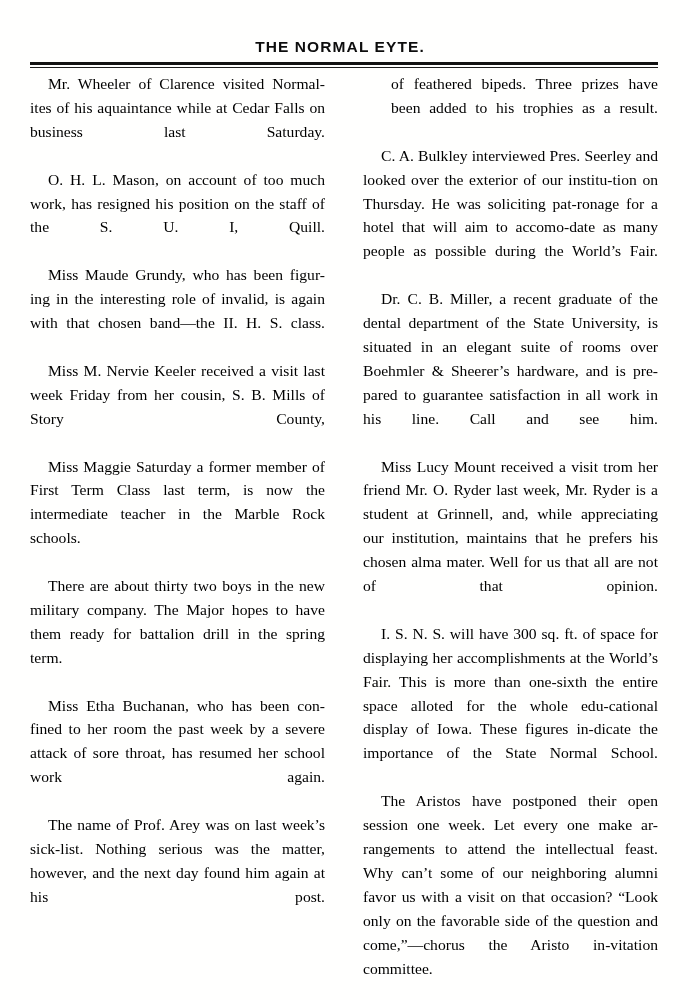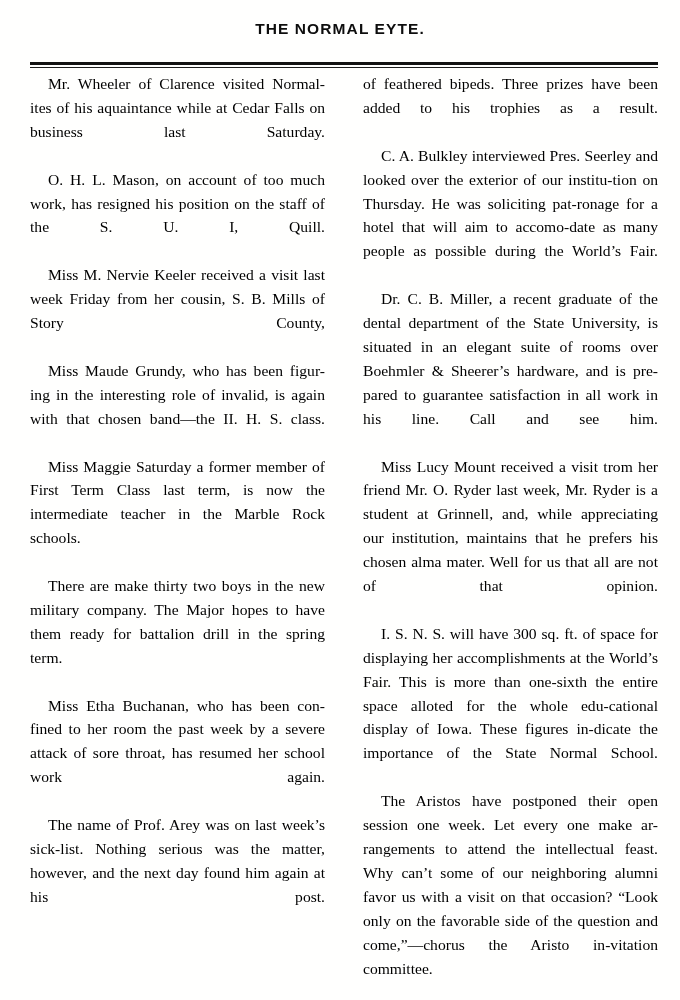--- a/index.html
+++ b/index.html
@@ -19,21 +19,21 @@
     width: 680px;
     height: 1000px;
     box-sizing: border-box;
     background: #fffffe;
   }
 
   
   .masthead {
     position: absolute;
     left: 0;
-    top: 20px;
+    top: 38px;
     width: 680px;
     text-align: center;
   }
   .masthead-title {
     font-family: "Liberation Sans", "DejaVu Sans", sans-serif;
     font-weight: bold;
     font-size: 15.5px;
     letter-spacing: 1.1px;
     color: #0d0d0d;
     display: inline-block;
@@ -88,20 +88,21 @@
     -webkit-hyphens: none;
     hyphens: none;
     word-spacing: 0.2px;
     color: #000000;
   }
   p.para + p.para {
   }
   
   p.para.cont {
     text-indent: 0;
+    margin-left: 28px;
   }
   
   p.para::after {
     content: "";
     display: inline-block;
     width: 100%;
   }
 </style>
 </head>
 <body>
@@ -116,24 +117,24 @@
     <div class="rule-thick"></div>
     <div class="rule-gap"></div>
     <div class="rule-thin"></div>
   </div>
 
   <div class="columns">
 
     <div class="col col-left">
       <p class="para">Mr. Wheeler of Clarence visited Normal-ites of his aquaintance while at Cedar Falls on business last Saturday.</p>
       <p class="para">O. H. L. Mason, on account of too much work, has resigned his position on the staff of the S. U. I, Quill.</p>
+      <p class="para">Miss Maude Grundy, who has been figur-ing in the interesting role of invalid, is again with that chosen band—the II. H. S. class.</p>
       <p class="para">Miss M. Nervie Keeler received a visit last week Friday from her cousin, S. B. Mills of Story County,</p>
-      <p class="para">Miss Maude Grundy, who has been figur-ing in the interesting role of invalid, is again with that chosen band—the II. H. S. class.</p>
       <p class="para">Miss Maggie Saturday a former member of First Term Class last term, is now the intermediate teacher in the Marble Rock schools.</p>
-      <p class="para">There are make thirty two boys in the new military company. The Major hopes to have them ready for battalion drill in the spring term.</p>
+      <p class="para">There are about thirty two boys in the new military company. The Major hopes to have them ready for battalion drill in the spring term.</p>
       <p class="para">Miss Etha Buchanan, who has been con-fined to her room the past week by a severe attack of sore throat, has resumed her school work again.</p>
       <p class="para">The name of Prof. Arey was on last week’s sick-list. Nothing serious was the matter, however, and the next day found him again at his post.</p>
 
     </div>
 
     <div class="col col-right">
       <p class="para cont">of feathered bipeds. Three prizes have been added to his trophies as a result.</p>
       <p class="para">C. A. Bulkley interviewed Pres. Seerley and looked over the exterior of our institu-tion on Thursday. He was soliciting pat-ronage for a hotel that will aim to accomo-date as many people as possible during the World’s Fair.</p>
       <p class="para">Dr. C. B. Miller, a recent graduate of the dental department of the State University, is situated in an elegant suite of rooms over Boehmler &amp; Sheerer’s hardware, and is pre-pared to guarantee satisfaction in all work in his line. Call and see him.</p>
       <p class="para">Miss Lucy Mount received a visit trom her friend Mr. O. Ryder last week, Mr. Ryder is a student at Grinnell, and, while appreciating our institution, maintains that he prefers his chosen alma mater. Well for us that all are not of that opinion.</p>

